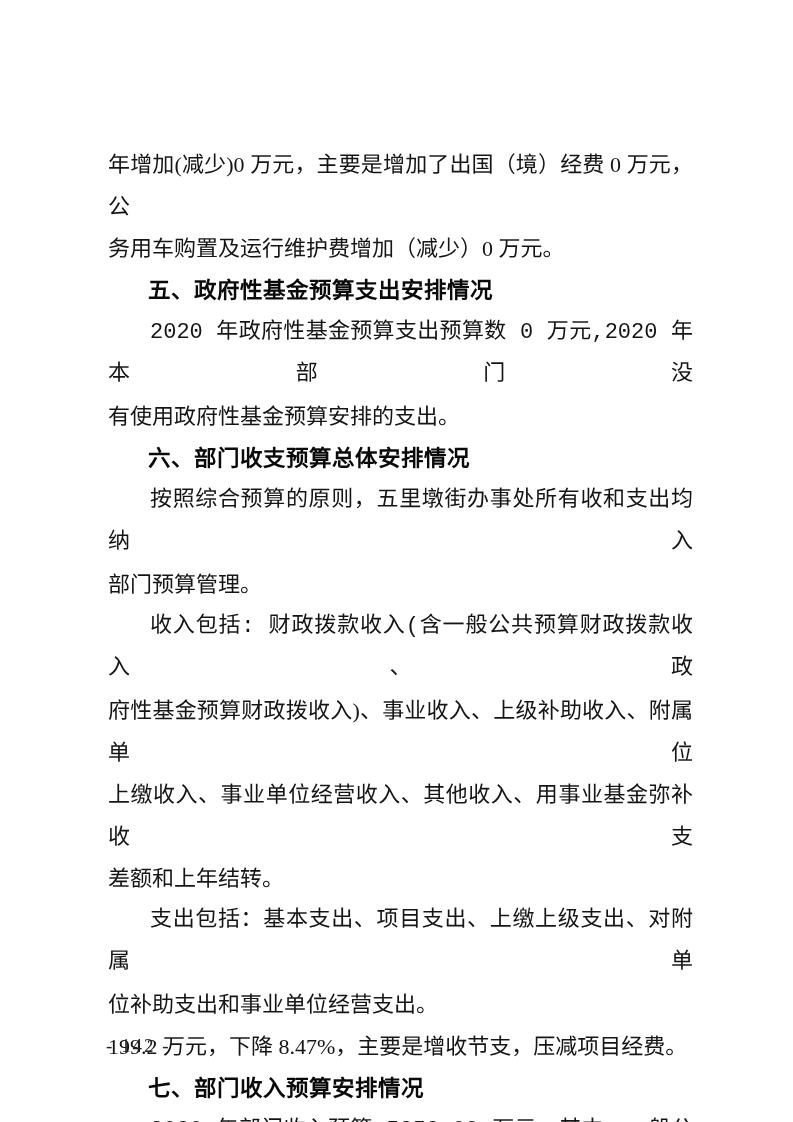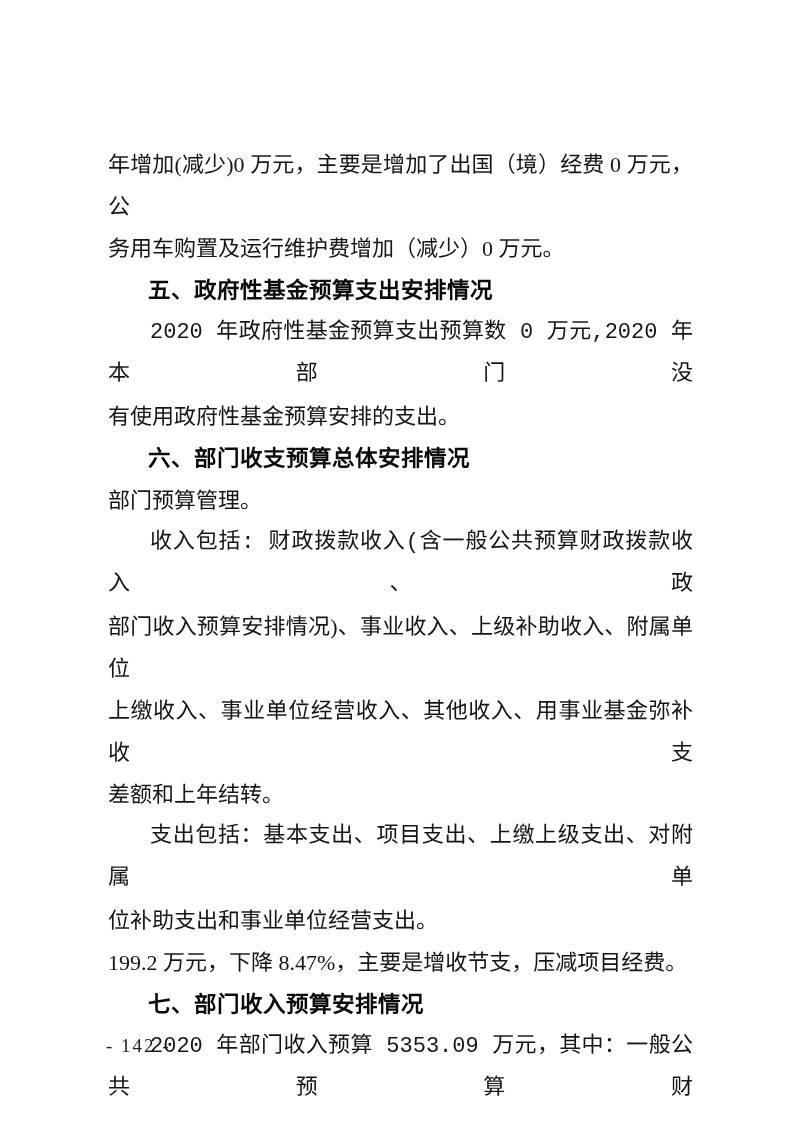--- a/index.html
+++ b/index.html
@@ -47,23 +47,24 @@
 <body>
 
 <div class="page">
 
   <div class="ln fill">年增加(减少)0 万元，主要是增加了出国（境）经费 0 万元，公</div>
   <div class="ln end">务用车购置及运行维护费增加（减少）0 万元。</div>
   <div class="ln heading">五、政府性基金预算支出安排情况</div>
   <div class="ln first fill">2020 年政府性基金预算支出预算数 0 万元,2020 年本部门没</div>
   <div class="ln end">有使用政府性基金预算安排的支出。</div>
   <div class="ln heading">六、部门收支预算总体安排情况</div>
+  <div class="ln first fill">按照综合预算的原则，五里墩街办事处所有收和支出均纳入</div>
   <div class="ln end">部门预算管理。</div>
   <div class="ln first fill">收入包括: 财政拨款收入(含一般公共预算财政拨款收入、政</div>
-  <div class="ln fill">部门收入预算安排情况)、事业收入、上级补助收入、附属单位</div>
+  <div class="ln fill">府性基金预算财政拨收入)、事业收入、上级补助收入、附属单位</div>
   <div class="ln fill">上缴收入、事业单位经营收入、其他收入、用事业基金弥补收支</div>
   <div class="ln end">差额和上年结转。</div>
   <div class="ln first fill">支出包括：基本支出、项目支出、上缴上级支出、对附属单</div>
   <div class="ln end">位补助支出和事业单位经营支出。</div>
   <div class="ln end">199.2 万元，下降 8.47%，主要是增收节支，压减项目经费。</div>
   <div class="ln heading">七、部门收入预算安排情况</div>
   <div class="ln first fill">2020 年部门收入预算 5353.09 万元，其中：一般公共预算财</div>
 
   <div class="footer">- 142 -</div>
 

